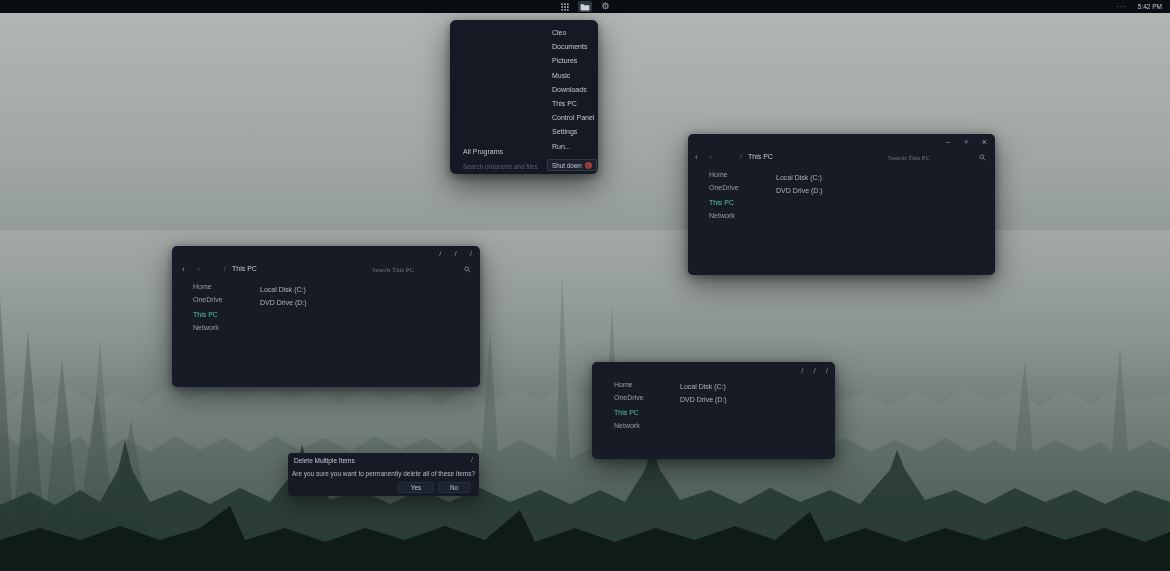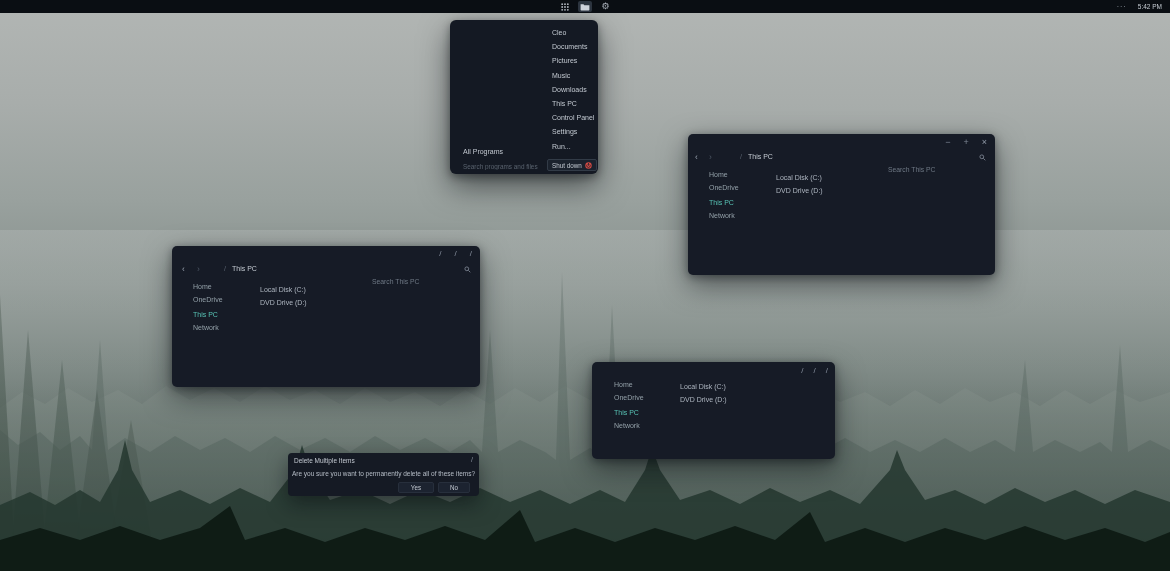--- a/index.html
+++ b/index.html
@@ -32,23 +32,23 @@
   .win-controls { position:absolute; top:3px; right:8px; display:flex; gap:13px; }
   .win-controls span { font-size:9px; line-height:10px; color:#7e8794; cursor:default; }
   .win-controls span.close { color:#939caa; }
   .win-controls.slashes span { font-size:8px; color:#8a93a1; }
   .nav-row { position:absolute; top:17px; left:0; right:0; height:13px; }
   .nav-row .chev { position:absolute; top:1px; font-size:8.5px; line-height:11px; color:#99a2ae; }
   .nav-row .chev.dim { color:#4e5865; }
   .crumb-sep { position:absolute; left:52px; top:2px; font-size:7px; color:#5a6470; }
   .crumb { position:absolute; left:60px; top:2px; font-size:7px; color:#c3c9d1; }
   .search-input {
-    position:absolute; left:200px; top:12px; width:95px; height:13px;
+    position:absolute; left:200px; top:0; width:95px; height:13px;
     background:transparent; border:none; outline:none;
-    color:#aeb6c0; font-size:6.8px; font-family:Liberation Sans, sans-serif;
+    color:#aeb6c0; font-size:6.8px; font-family:Liberation Serif, serif;
   }
   .search-input::placeholder { color:#6e7884; }
   .search-ic { position:absolute; right:9px; top:3px; line-height:0; }
   .sidebar-item { position:absolute; left:21px; height:10px; line-height:10px; font-size:7px; color:#93a0a8; cursor:default; }
   .sidebar-item.active { color:#57c2b4; }
   .drive { position:absolute; left:88px; height:10px; line-height:10px; font-size:7px; color:#aeb6c0; cursor:default; }
   
   .startmenu {
     position:absolute; left:450px; top:20px; width:148px; height:154px;
     background:#141923; border-radius:6px; z-index:30;

